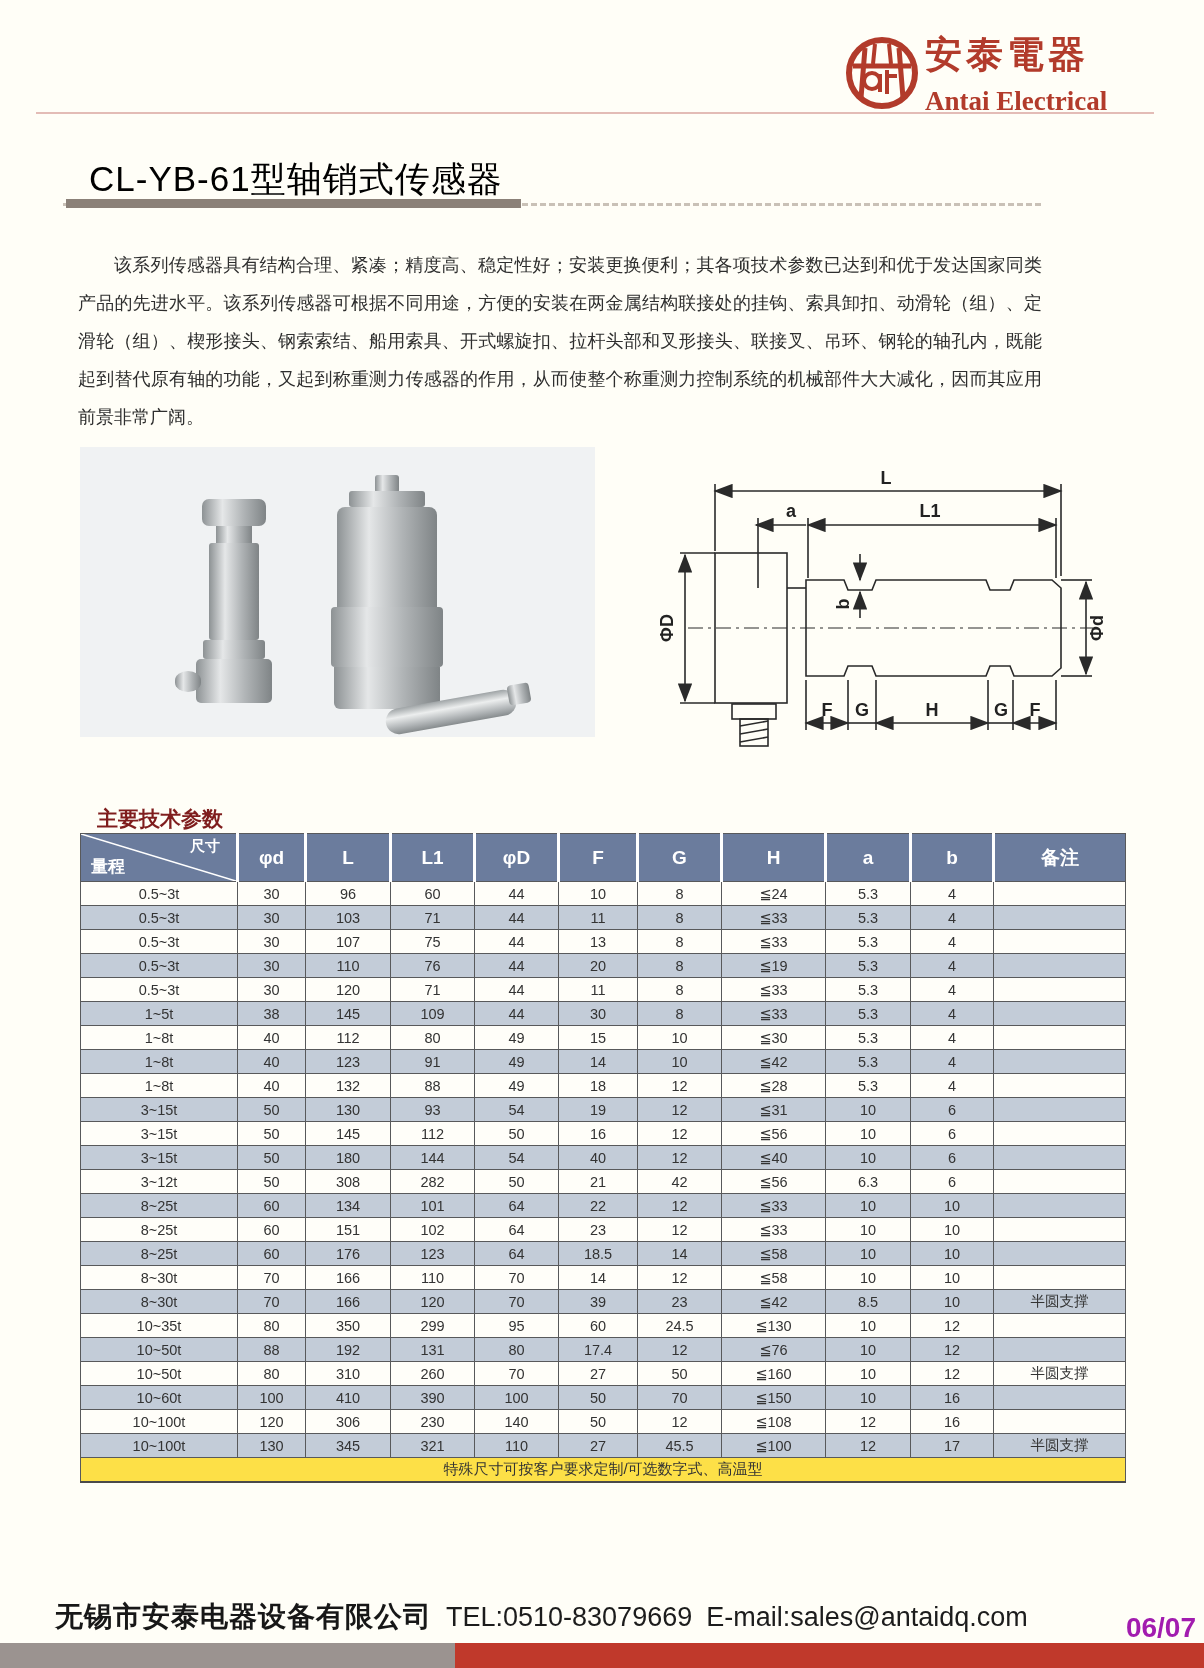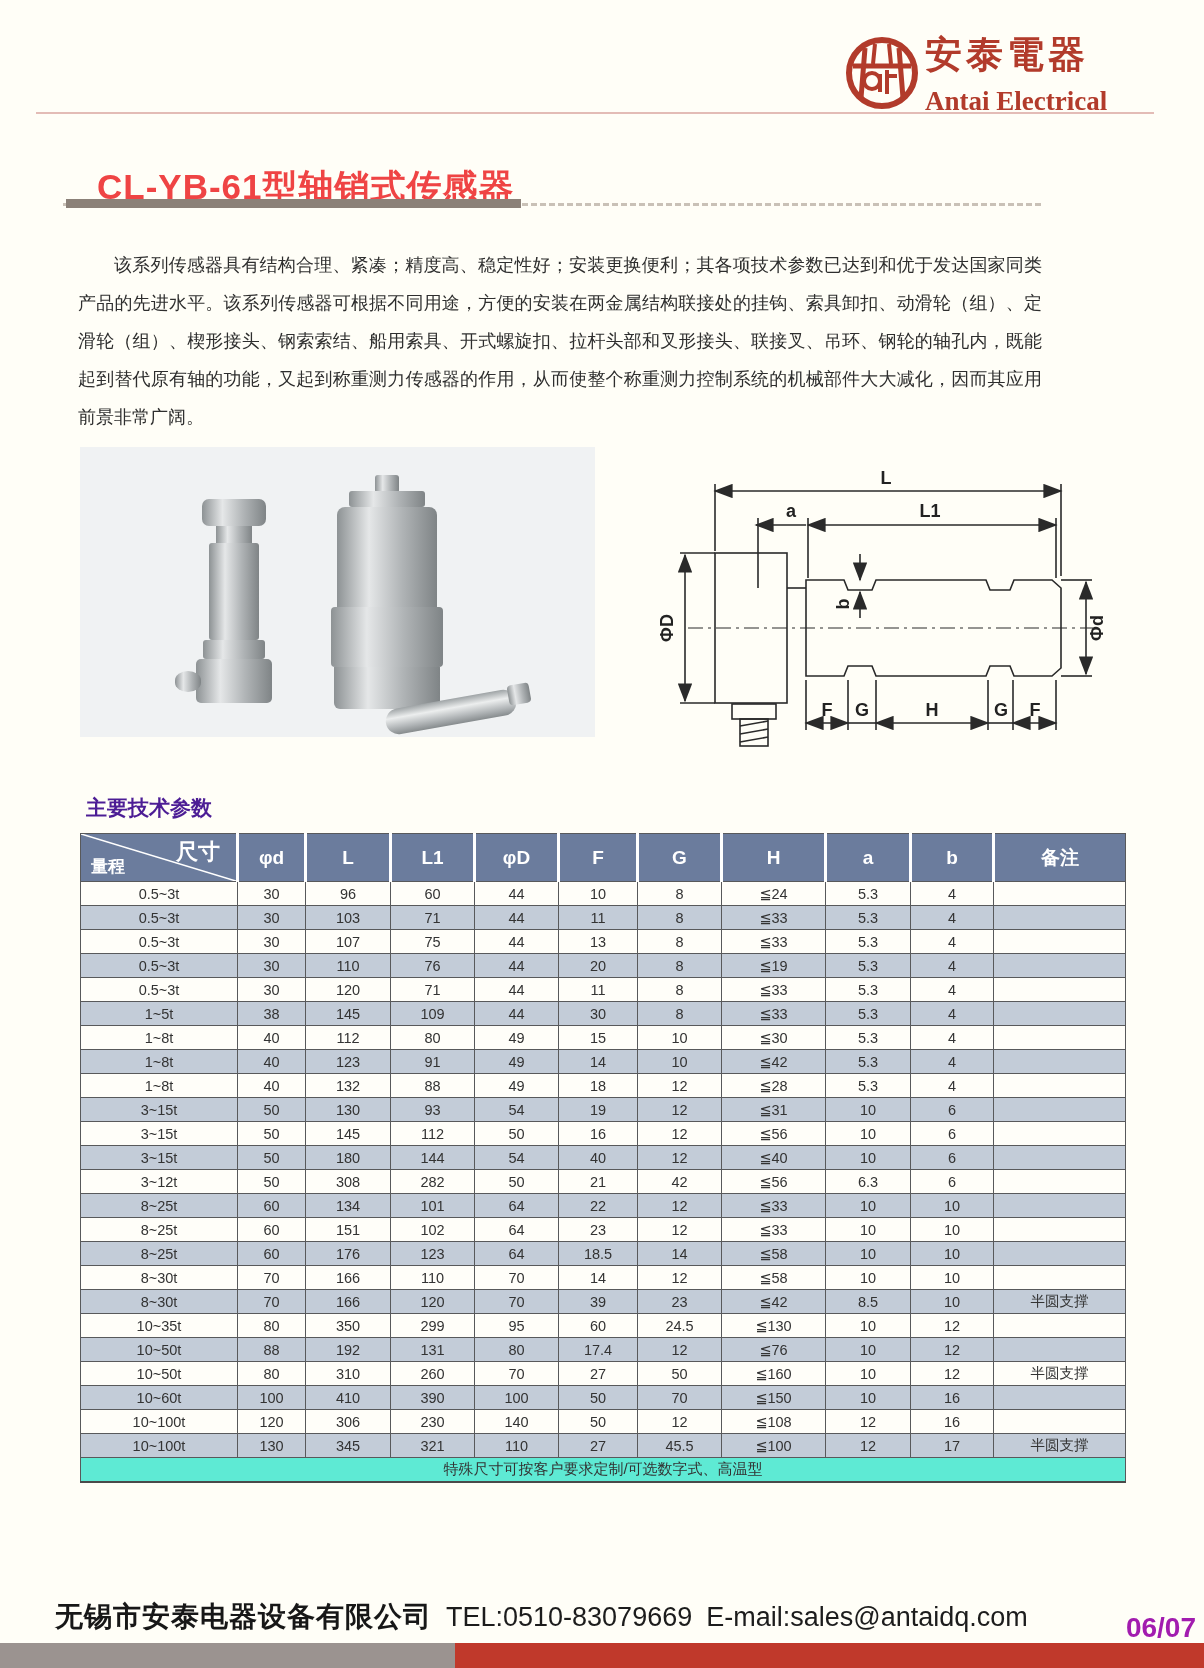--- a/index.html
+++ b/index.html
@@ -15,22 +15,22 @@
   .logo-seal{width:74px;height:74px;}
   .logo-text{display:flex;flex-direction:column;line-height:1.05;}
   .logo-cn{font-family:"Liberation Serif","DejaVu Serif",serif;font-weight:bold;
     font-size:37px;color:#b23b2b;letter-spacing:4px;}
   .logo-en{font-family:"Liberation Serif","DejaVu Serif",serif;font-weight:bold;
     font-size:27px;color:#b23b2b;margin-top:12px;}
   .header-rule{position:absolute;top:112px;left:36px;width:1118px;height:0;
     border-top:2px solid #e3bcb6;}
 
   
-  .title{position:absolute;top:152px;left:85px;margin:12px;
-    font-size:35px;font-weight:bold;color:#ef4444;letter-spacing:1px;}
+  .title{position:absolute;top:152px;left:85px;margin:4px;
+    font-size:35px;font-weight:normal;color:#000000;letter-spacing:1px;}
   .title-dashes{position:absolute;top:203px;left:63px;width:978px;height:0;
     border-top:3px dashed #c9c1b7;}
   .title-bar{position:absolute;top:199px;left:66px;width:455px;height:9px;background:#8b8178;}
 
   
   .intro{position:absolute;top:246px;left:78px;width:964px;margin:0;
     font-size:18px;line-height:38px;color:#2e2e2e;text-align:justify;text-indent:2em;}
 
   
   .photo{position:absolute;left:80px;top:447px;width:515px;height:290px;
@@ -53,36 +53,36 @@
     background:linear-gradient(180deg,#9ea3a5,#eceeee 35%,#b5b9bb 70%,#868b8d)!important;}
   .p-c3tip{left:428px;top:237px;width:22px;height:20px;border-radius:4px;transform:rotate(-10deg);}
 
   
   .drawing{position:absolute;left:628px;top:438px;width:497px;height:312px;}
   .drawing svg{width:100%;height:100%;}
   .drawing text{font-family:"Liberation Sans","DejaVu Sans",sans-serif;
     font-size:18px;font-weight:bold;fill:#222;}
 
   
-  .section-title{position:absolute;top:793px;left:85px;margin:1px;
-    font-size:21px;font-weight:bold;color:#4c1d95;}
+  .section-title{position:absolute;top:793px;left:85px;margin:12px;
+    font-size:21px;font-weight:bold;color:#7f1d1d;}
   .spec-wrap{position:absolute;top:833px;left:80px;width:1045px;}
   table{border-collapse:collapse;width:1045px;table-layout:fixed;border:1px solid #58595b;}
   thead th{background:#6b7c9d;color:#fff;font-weight:bold;font-size:19px;
     height:47px;border-left:3px solid #fff;padding:0;}
   thead th:first-child{border-left:none;}
   th.corner{position:relative;}
   th.corner svg{position:absolute;left:0;top:0;width:100%;height:100%;}
-  .c-top{position:absolute;top:3px;right:16px;font-size:22px;}
+  .c-top{position:absolute;top:3px;right:16px;font-size:15px;}
   .c-bottom{position:absolute;bottom:3px;left:10px;font-size:17px;}
   tbody td{border:1px solid #58595b;height:23px;padding:0;text-align:center;
     font-size:14.5px;color:#333;background:#fffef9;}
   tbody tr.alt td{background:#c3ccd8;}
   td.footnote{border-left:none;border-right:none;font-size:15px;color:#333;
-    border-bottom:2px solid #4a4a4a;background:#5eead4;}
+    border-bottom:2px solid #4a4a4a;background:#fde047;}
 
   
   .footer{position:absolute;top:1598px;left:55px;display:flex;align-items:baseline;gap:14px;white-space:nowrap;}
   .company{font-size:28px;font-weight:bold;color:#171717;letter-spacing:1px;}
   .contact{font-size:27px;color:#1c1c1c;}
   .pageno{position:absolute;top:1588px;right:8px;font-size:28px;color:#a21caf;font-weight:bold;margin-top:24px;}
   .bottom-bar{position:absolute;left:0;bottom:0;width:1204px;height:25px;display:flex;}
   .bottom-bar .gray{width:455px;height:100%;background:#9b9390;}
   .bottom-bar .red{flex:1;height:100%;background:#c0392b;}
 </style>

